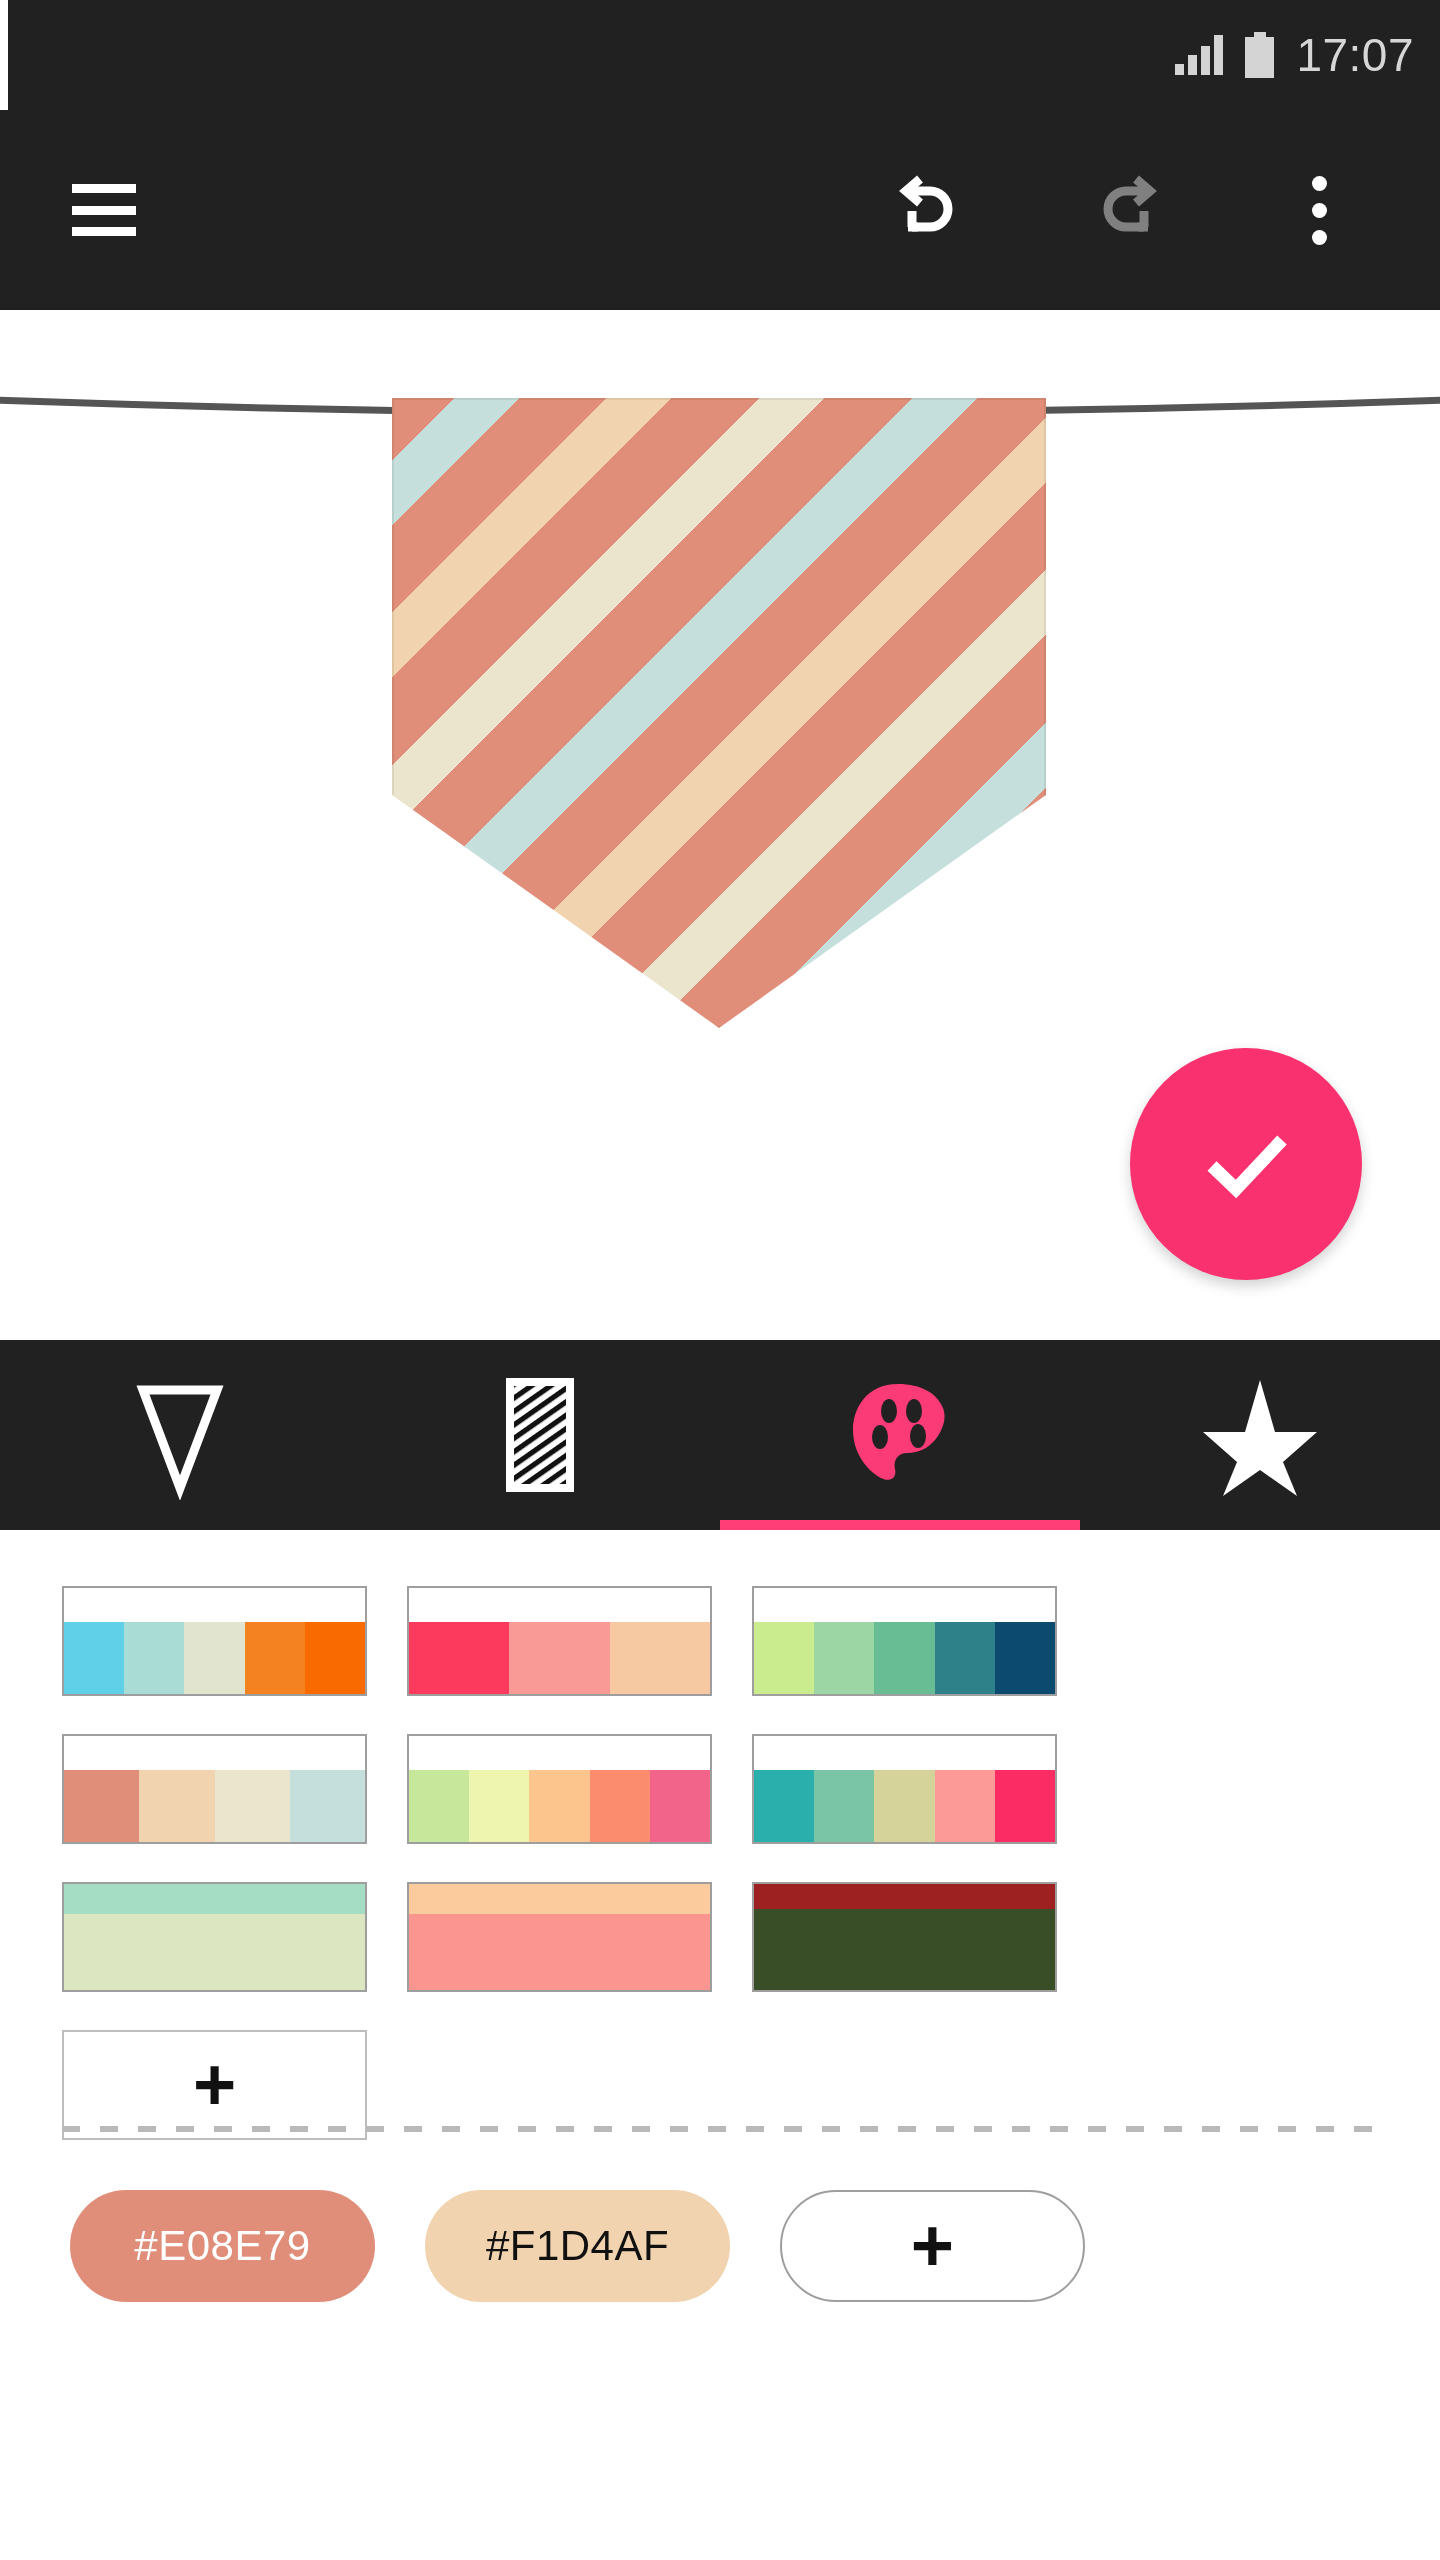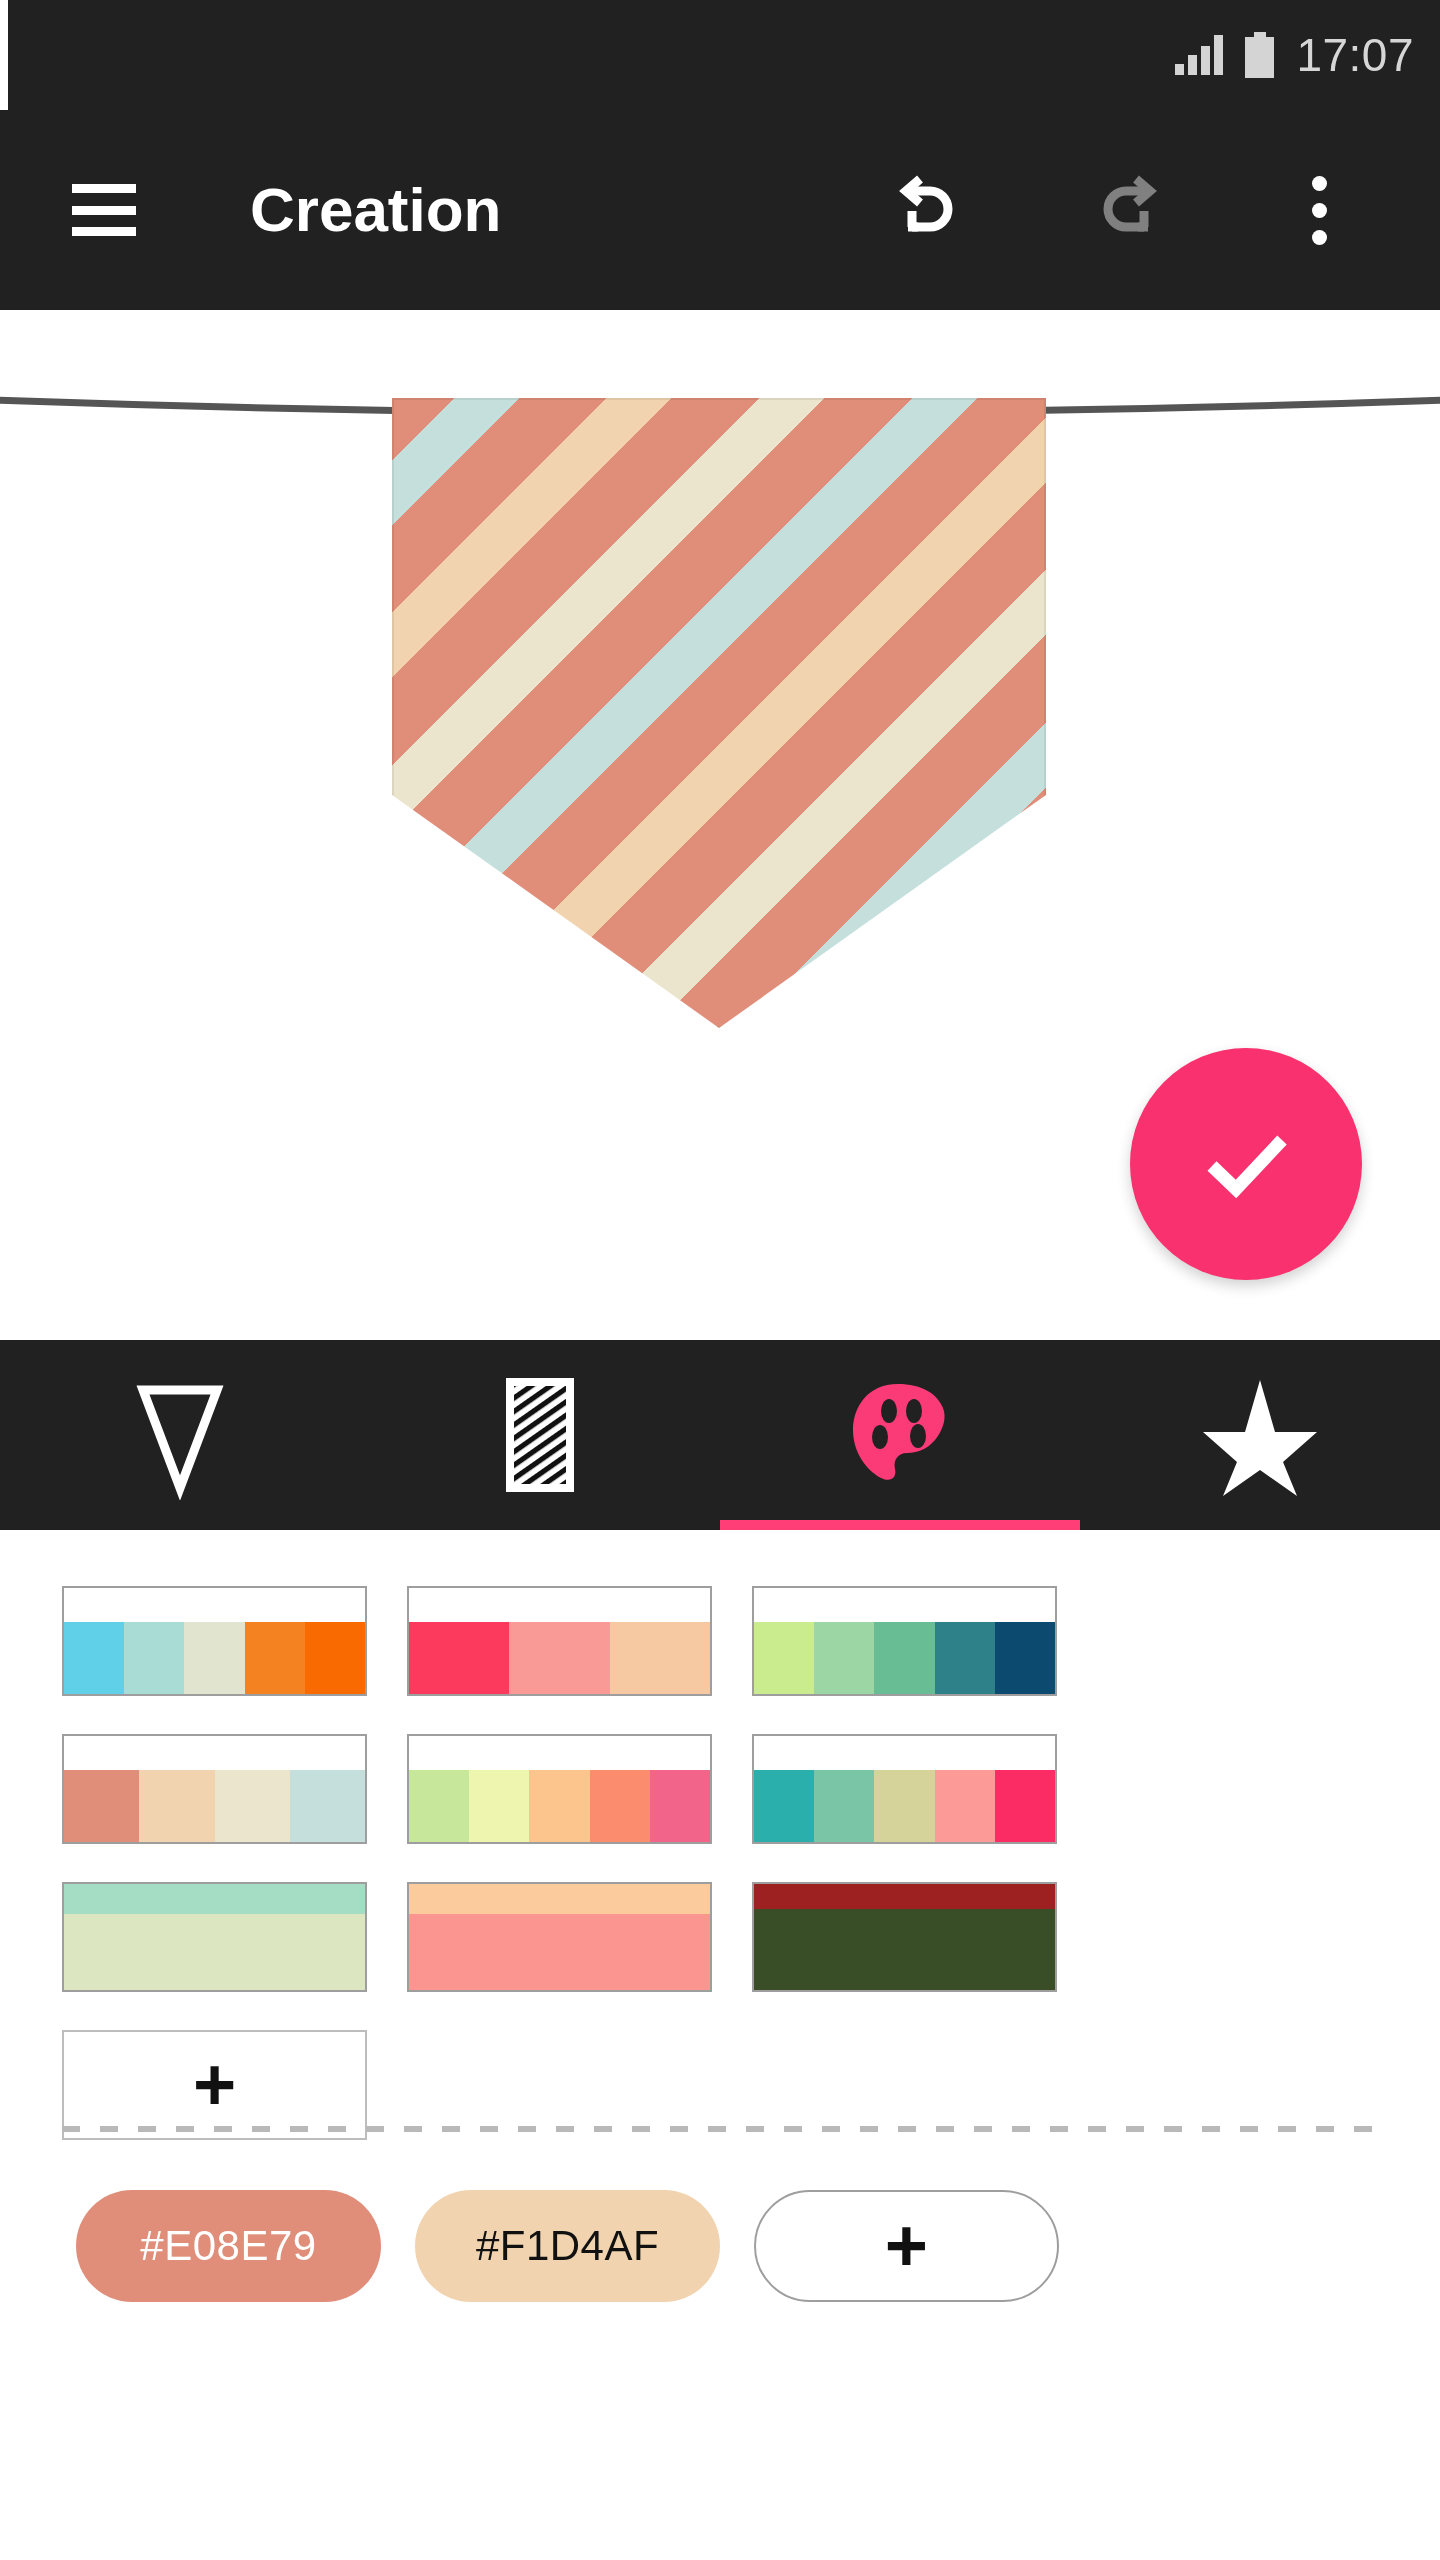--- a/index.html
+++ b/index.html
@@ -206,24 +206,24 @@
     left: 62px; top: 596px;
     width: 1318px; height: 6px;
     background-image: linear-gradient(to right, #b9b9b9 0 18px, transparent 18px 38px);
     background-size: 38px 6px;
     background-repeat: repeat-x;
   }
 
   
   .chip-grid {
     position: absolute;
-    left: 76px; top: 660px;
+    left: 70px; top: 660px;
     width: 1330px;
     display: flex; flex-wrap: wrap;
-    gap: 36px 34px;
+    gap: 36px 50px;
   }
   .chip {
     width: 305px; height: 112px;
     border-radius: 56px;
     display: flex; align-items: center; justify-content: center;
     font-size: 42px;
     letter-spacing: 0.5px;
     white-space: nowrap;
   }
   .chip.add {
@@ -251,21 +251,20 @@
       <span class="status-time">17:07</span>
     </div>
   </div>
 
   <div class="app-bar">
     <div class="hamburger">
       <span></span>
         <span></span>
         <span></span>
     </div>
-    <div class="app-title">Creation</div>
     <div class="app-actions">
       <div class="icon-btn">
         <svg width="90" height="90" viewBox="0 0 90 90">
           <path d="M26 46 L26 62 M22 62 L32 62" stroke="#ffffff" stroke-width="9" fill="none" stroke-linecap="butt"></path>
           <path d="M26 62 L44 62 A18 18 0 0 0 44 26 L22 26" stroke="#ffffff" stroke-width="9" fill="none" stroke-linecap="butt"></path>
           <path d="M34 14 L20 26 L34 38" stroke="#ffffff" stroke-width="9" fill="none" stroke-linecap="butt" stroke-linejoin="miter"></path>
         </svg>
       </div>
       <div class="icon-btn">
         <svg width="90" height="90" viewBox="0 0 90 90">

